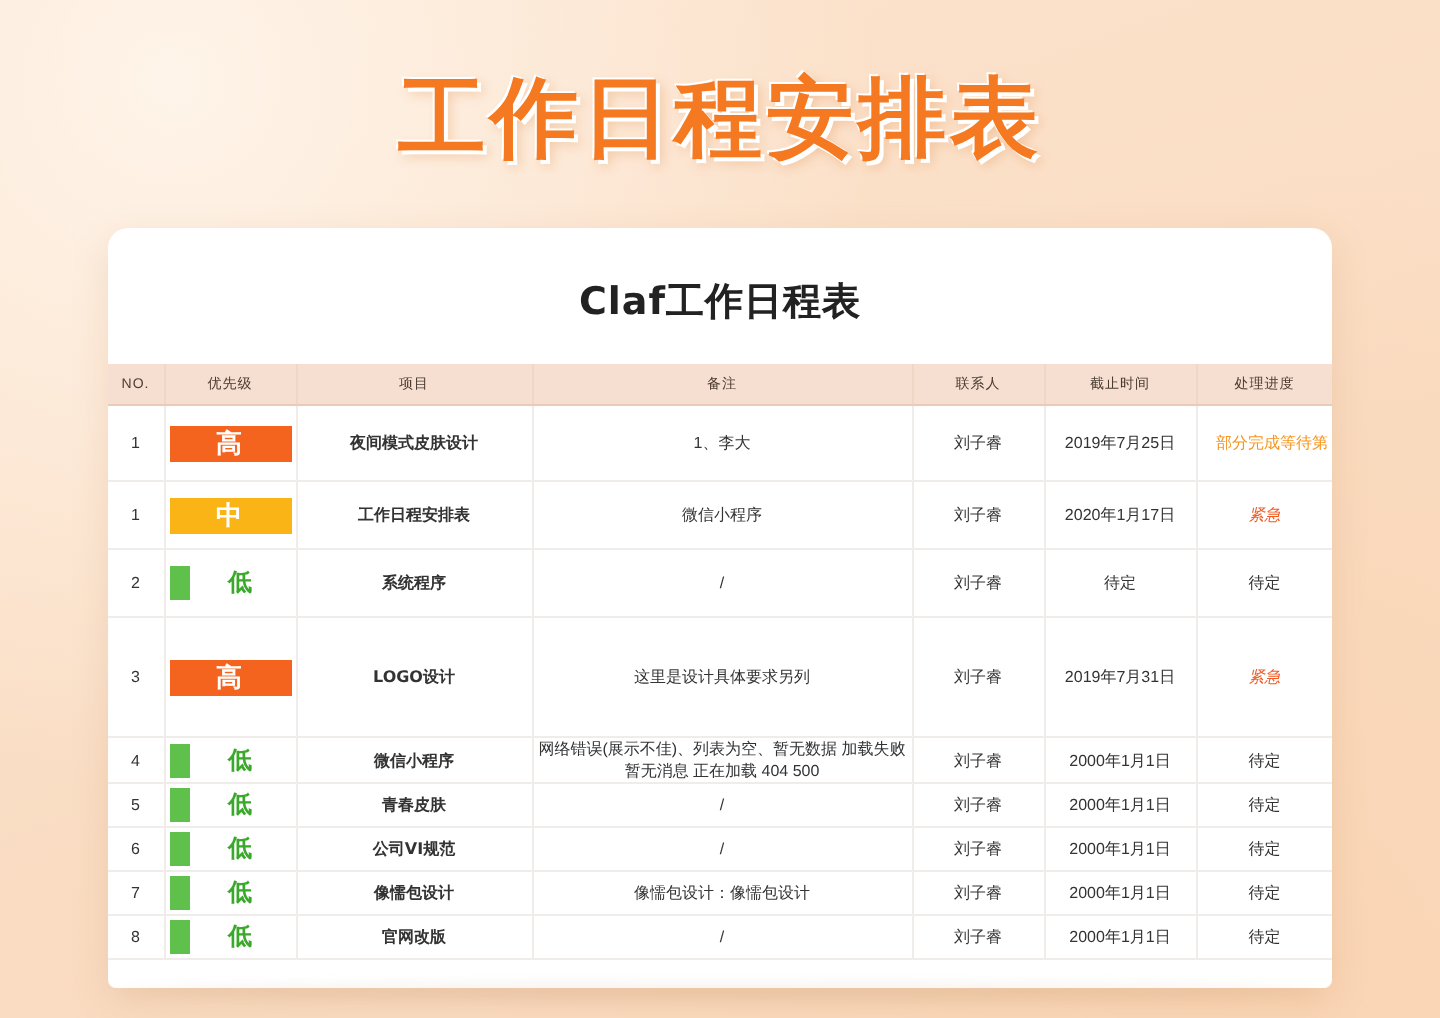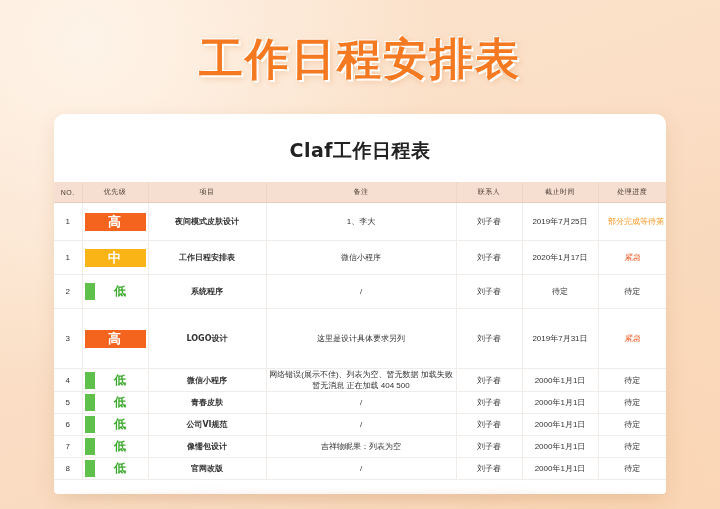--- a/index.html
+++ b/index.html
@@ -270,21 +270,21 @@
         </tr>
         <tr style="height: 22px;">
           <td class="cell-no">7</td>
           <td class="pri-cell">
             <div class="pri-low-split">
               <div class="lbar"></div>
               <div class="lbl">低</div>
             </div>
           </td>
           <td class="cell-item">像懦包设计</td>
-          <td class="cell-remark">吉祥物昵果：列表为空</td>
+          <td class="cell-remark">像懦包设计：像懦包设计</td>
           <td class="cell-person">刘子睿</td>
           <td class="cell-due">2000年1月1日</td>
           <td class="cell-status">待定</td>
         </tr>
         <tr style="height: 22px;">
           <td class="cell-no">8</td>
           <td class="pri-cell">
             <div class="pri-low-split">
               <div class="lbar"></div>
               <div class="lbl">低</div>

